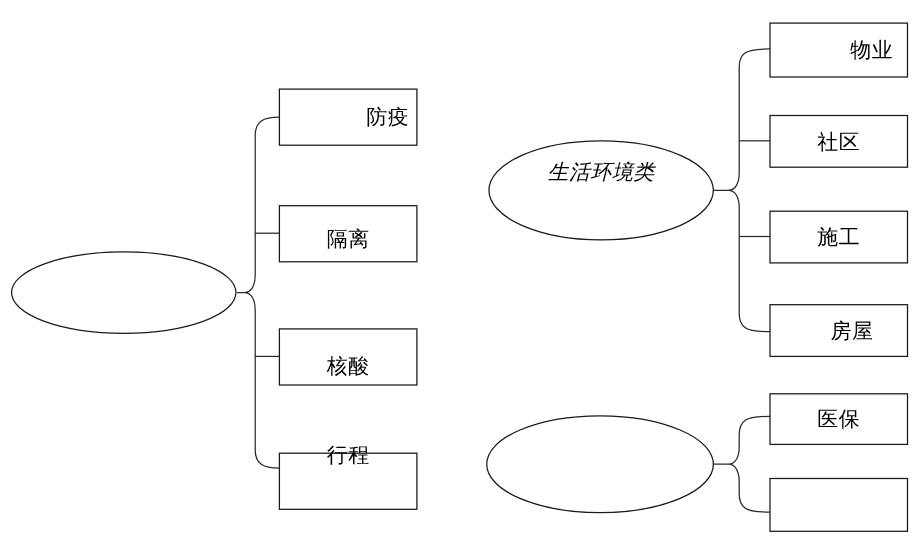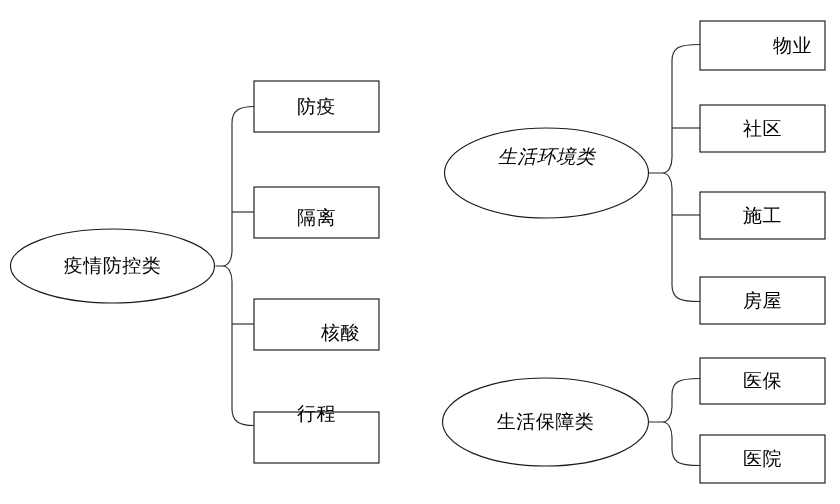--- a/index.html
+++ b/index.html
@@ -124,32 +124,29 @@
              q 5 0 7.5 4.5
              q 2.5 4.5 2.5 11
              L 672 449
              q 0 9 5.5 13
              q 5 3.5 22.5 3.5"></path>
 
     <rect class="node-shape" x="700" y="358" width="125" height="46"></rect>
     <rect class="node-shape" x="700" y="435" width="125" height="48"></rect>
   </svg>
 
-  <div class="node-label label-ellipse" style="left:10px;  top:229px; width:205px; height:74px;">疫情防控类</div>
 
-  <div class="node-label label-box" style="left:254px; top:81px;  width:125px; height:51px;">防疫</div>
+  <div class="node-label label-box" style="left:254px; top:81px;  width:125px; height:51px;padding-left:36px;">防疫</div>
   <div class="node-label label-box" style="left:254px; top:192px; width:125px; height:51px;">隔离</div>
-  <div class="node-label label-box" style="left:254px; top:299px; width:125px; height:68px;padding-left:24px;">核酸</div>
+  <div class="node-label label-box" style="left:254px; top:299px; width:125px; height:68px;">核酸</div>
   <div class="node-label label-box" style="left:254px; top:388px; width:125px; height:51px;">行程</div>
 
   <div class="node-label label-ellipse" style="left:444px; top:112px; width:205px; height:90px;font-style:italic;">生活环境类</div>
 
   <div class="node-label label-box" style="left:700px; top:21px;  width:125px; height:49px;padding-left:30px;">物业</div>
   <div class="node-label label-box" style="left:700px; top:105px; width:125px; height:47px;">社区</div>
   <div class="node-label label-box" style="left:700px; top:192px; width:125px; height:47px;">施工</div>
-  <div class="node-label label-box" style="left:700px; top:277px; width:125px; height:47px;">房屋</div>
+  <div class="node-label label-box" style="left:700px; top:277px; width:125px; height:47px;padding-left:12px;">房屋</div>
 
-  <div class="node-label label-ellipse" style="left:443px; top:378px; width:205px; height:88px;">生活保障类</div>
 
   <div class="node-label label-box" style="left:700px; top:358px; width:125px; height:46px;">医保</div>
-  <div class="node-label label-box" style="left:700px; top:435px; width:125px; height:48px;">医院</div>
 
 </div>
 
 </body></html>

